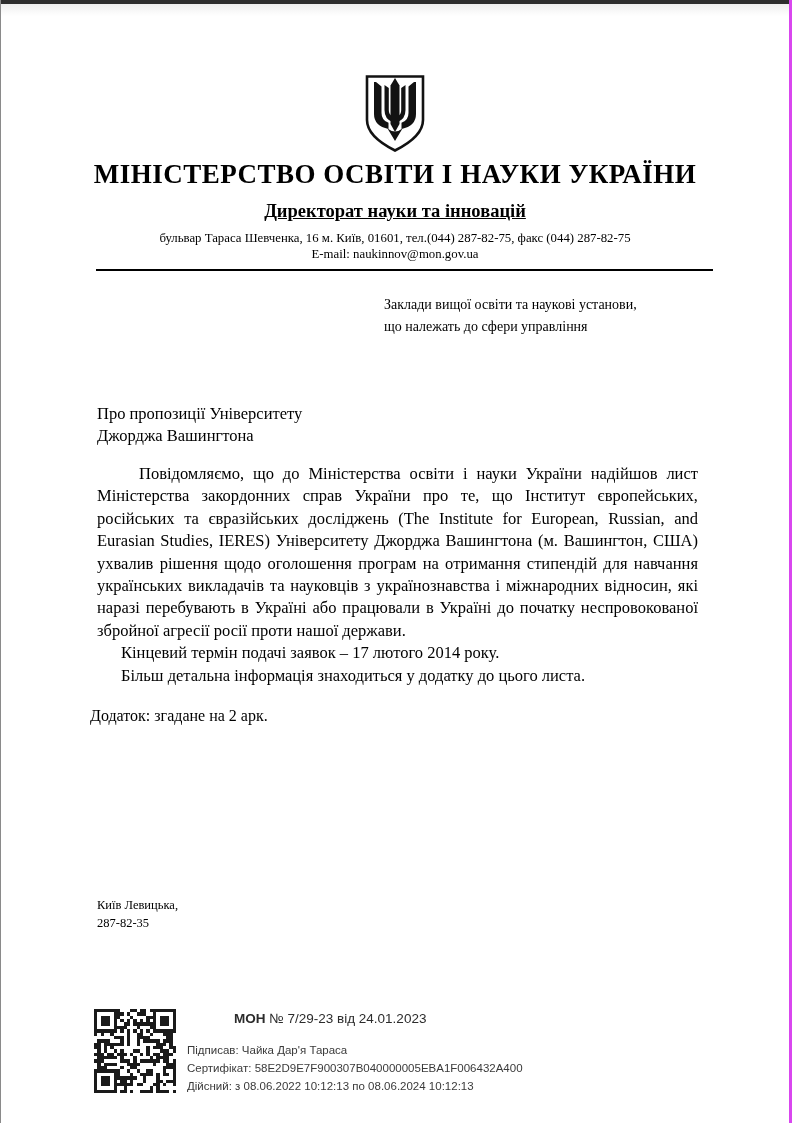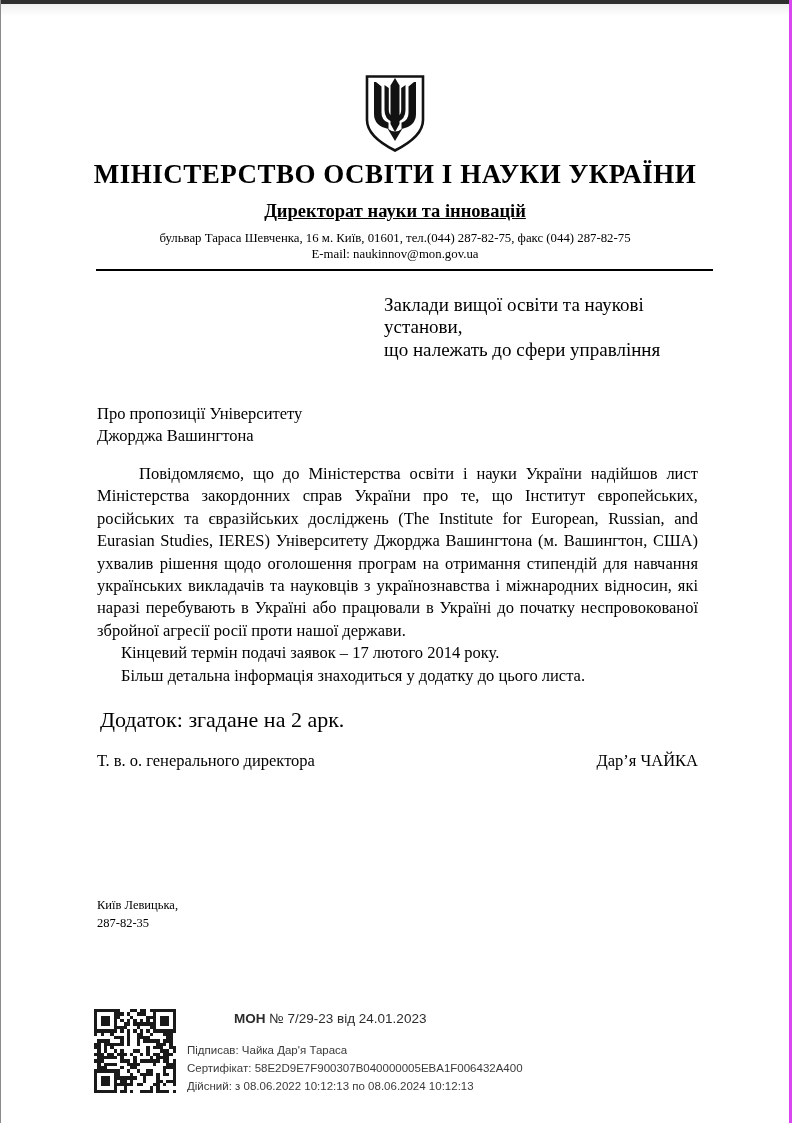--- a/index.html
+++ b/index.html
@@ -36,41 +36,41 @@
   }
   .hdr-email{
     position:absolute;top:247px;left:0;width:100%;
     text-align:center;font-size:12.8px;
   }
   .hdr-rule{position:absolute;top:269px;left:95px;width:617px;height:2px;background:#000;}
 
   
   .addressee{
     position:absolute;left:383px;top:294px;width:330px;
-    font-size:19px;line-height:22.4px;
+    font-size:14px;line-height:22.4px;
   }
 
   
   .subject{
     position:absolute;left:96px;top:403px;width:330px;
     font-size:16.5px;line-height:22.4px;
   }
 
   
   .letter-body{
     position:absolute;left:96px;top:463px;width:601px;
     font-size:16.5px;line-height:22.4px;text-align:justify;
   }
   .letter-body p{margin:0;}
   .letter-body .p-main{text-indent:42px;}
   .letter-body .p-inset{text-indent:24px;text-align:left;}
 
   .attachment{
-    position:absolute;left:99px;top:707px;
-    font-size:22px;
+    position:absolute;left:89px;top:707px;
+    font-size:16px;
   }
 
   .sig-row{
     position:absolute;left:96px;top:751px;width:601px;
     display:flex;justify-content:space-between;
     font-size:16.5px;
   }
 
   .executor{
     position:absolute;left:96px;top:896px;
@@ -130,24 +130,20 @@
   </div>
 
   <div class="letter-body">
     <p class="p-main">Повідомляємо, що до Міністерства освіти і науки України надійшов лист Міністерства закордонних справ України про те, що Інститут європейських, російських та євразійських досліджень (The Institute for European, Russian, and Eurasian Studies, IERES) Університету Джорджа Вашингтона (м. Вашингтон, США) ухвалив рішення щодо оголошення програм на отримання стипендій для навчання українських викладачів та науковців з українознавства і міжнародних відносин, які наразі перебувають в Україні або працювали в Україні до початку неспровокованої збройної агресії росії проти нашої держави.</p>
     <p class="p-inset">Кінцевий термін подачі заявок – 17 лютого 2014 року.</p>
     <p class="p-inset">Більш детальна інформація знаходиться у додатку до цього листа.</p>
   </div>
 
   <div class="attachment">Додаток: згадане на 2 арк.</div>
 
-  <div class="sig-row">
-    <span>Т. в. о. генерального директора</span>
-    <span>Дар’я ЧАЙКА</span>
-  </div>
 
   <div class="executor">
     <div>Київ Левицька,</div>
     <div>287-82-35</div>
   </div>
 
   <div class="qr">
     <svg id="qr-svg" width="82" height="84" viewBox="0 0 25 25" preserveAspectRatio="none" shape-rendering="crispEdges" xmlns="http://www.w3.org/2000/svg">
         <rect x="0" y="0" width="1" height="1" fill="#1a1a1a"></rect>
         <rect x="1" y="0" width="1" height="1" fill="#1a1a1a"></rect>

